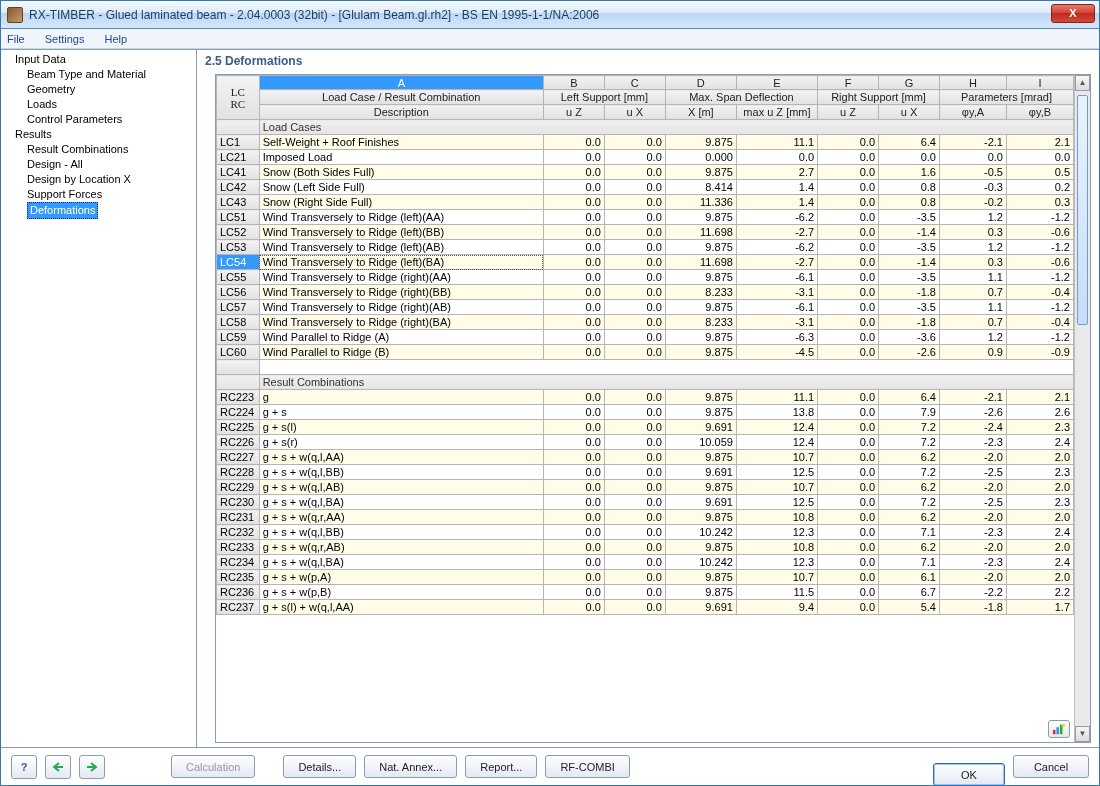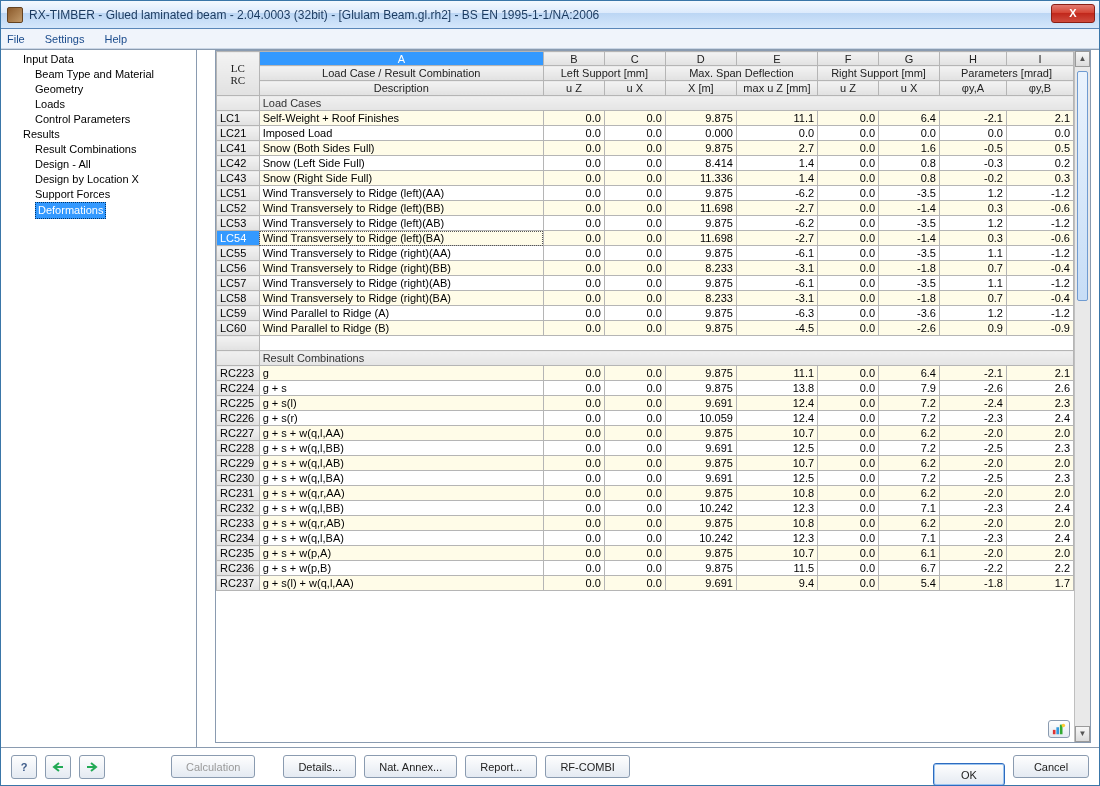--- a/index.html
+++ b/index.html
@@ -49,21 +49,21 @@
     color:#1a4b8c;
   }
   .menubar span { cursor:default; }
   .body {
     flex:1; display:flex; overflow:hidden;
     border-top:1px solid #8a9bb0;
   }
   .sidebar {
     width: 196px; background:#fff;
     border-right:1px solid #8a9bb0;
-    padding: 2px 0 0 16px;
+    padding: 2px 0 0 8px;
     color:#000;
   }
   .tree-root { font-size:11px; line-height:15px; }
   .tree-item { padding-left: 6px; }
   .tree-child { padding-left: 18px; }
   .tree-sel {
     background:#3399ff; color:#fff;
     display:inline-block; padding:0 2px;
     border:1px dotted #003366;
   }
@@ -196,20 +196,21 @@
         <div class="tree-item">Results</div>
         <div class="tree-child">Result Combinations</div>
         <div class="tree-child">Design - All</div>
         <div class="tree-child">Design by Location X</div>
         <div class="tree-child">Support Forces</div>
         <div class="tree-child"><span class="tree-sel">Deformations</span></div>
       </div>
     </div>
 
     <div class="main">
+      <div class="section-title">2.5 Deformations</div>
 
       <div class="grid-wrap">
         <table class="grid">
           <colgroup>
             <col style="width:42px">
               <col style="width:280px">
             <col style="width:60px">
               <col style="width:60px">
             <col style="width:70px">
               <col style="width:80px">

